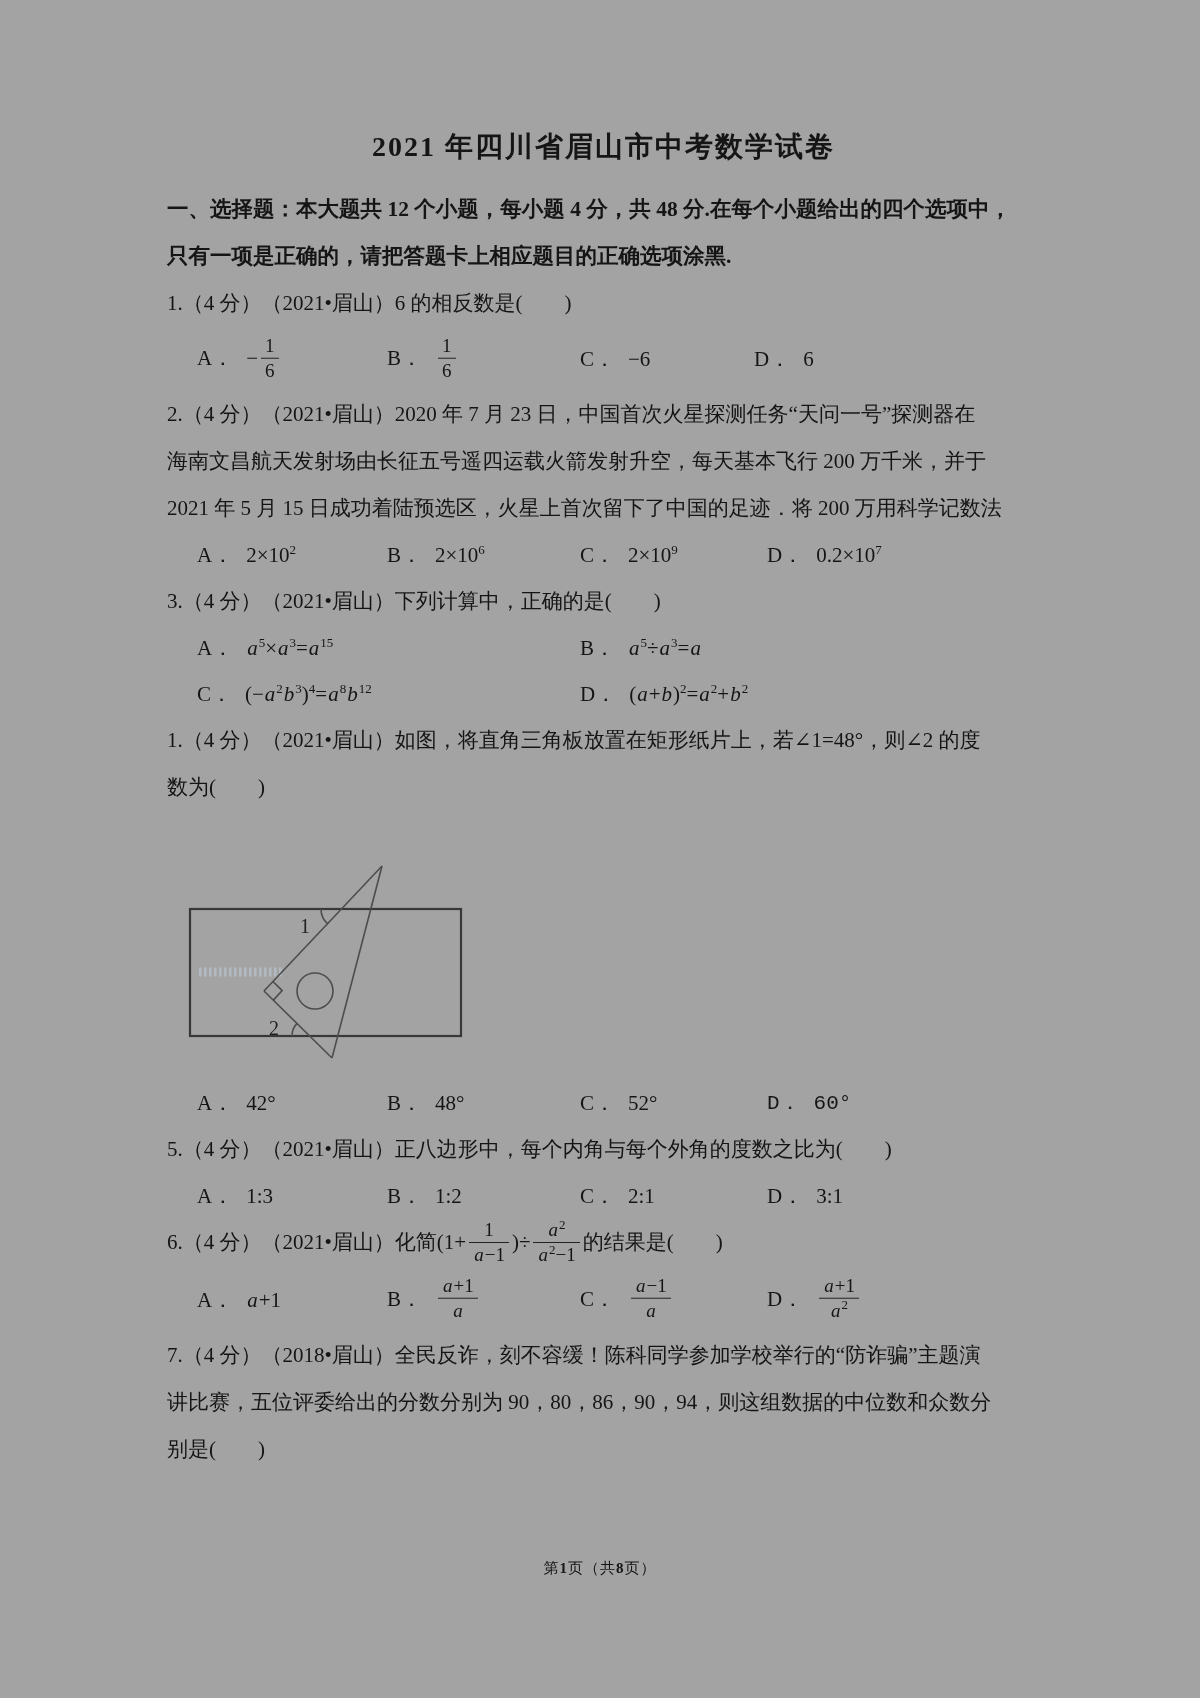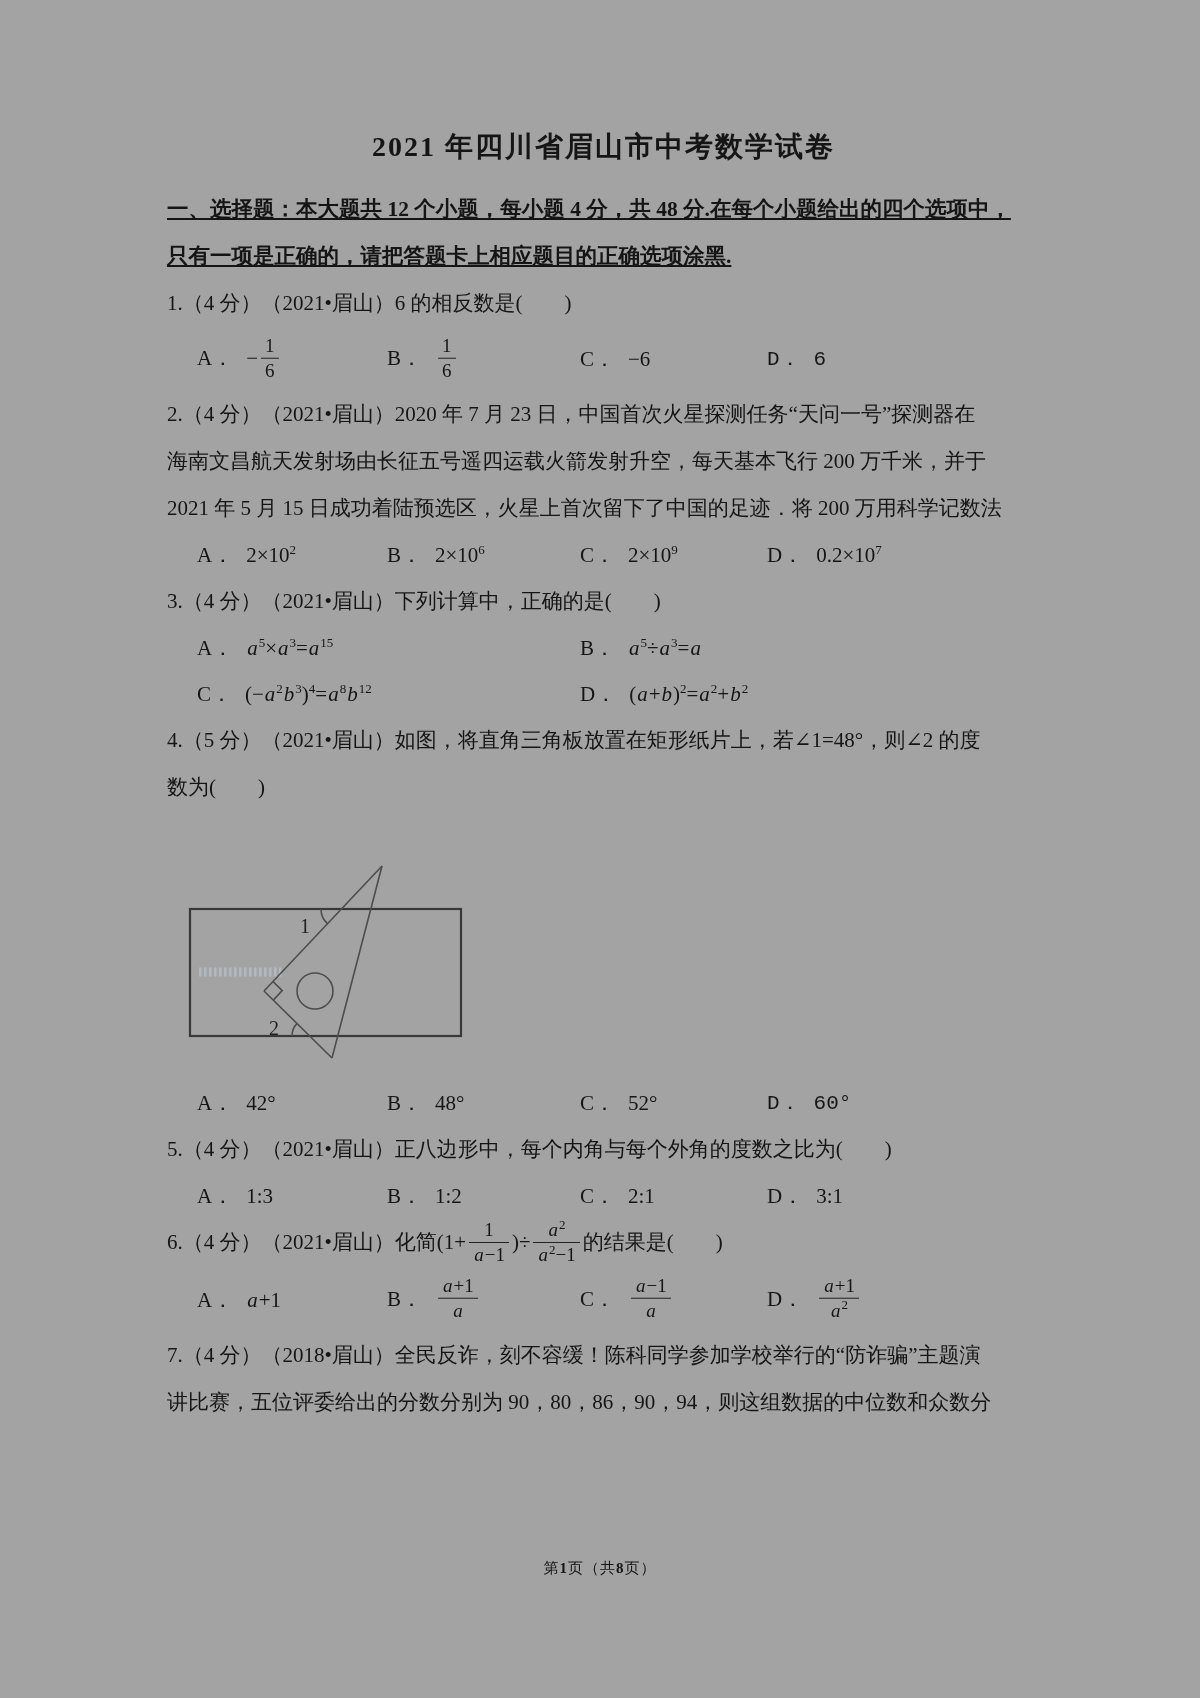--- a/index.html
+++ b/index.html
@@ -9,21 +9,21 @@
     font-family: "Liberation Serif", "DejaVu Serif", serif;
     color: #151515;
   }
   .page { position: relative; width: 1200px; height: 1698px; overflow: hidden; background:#a3a3a3; }
   .content { padding: 0 160px 0 167px; }
 
   .title {
     margin: 0; padding-top: 128px; text-align: center;
     font-size: 28px; font-weight: bold; letter-spacing: 2px;
   }
-  .intro { margin-top: 20px; font-weight: bold; font-size: 21.5px; line-height: 47px; text-decoration: underline; }
+  .intro { margin-top: 20px; font-weight: bold; font-size: 21.5px; line-height: 47px; }
   .intro-line, .qline { white-space: nowrap; }
 
   .question { font-size: 21px; line-height: 47px; }
   .opt-row { position: relative; }
   .opt { position: absolute; top: 50%; transform: translateY(-50%); white-space: nowrap; }
   .opt-label { margin-right: 13px; }
 
   .mvar { font-style: italic; padding: 0 1px; }
   sup { font-size: 13px; line-height: 0; }
 
@@ -55,21 +55,21 @@
       <div class="intro-line">只有一项是正确的，请把答题卡上相应题目的正确选项涂黑.</div>
     </div>
 
     <main>
         <section class="question">
           <div class="qline">1.（4 分）（2021•眉山）6 的相反数是(　　)</div>
           <div class="opt-row" style="height: 64px;">
             <span class="opt" style="left: 30px;"><span class="opt-label">A．</span><span class="opt-val">−<span class="frac"><span class="num">1</span><span class="den">6</span></span></span></span>
             <span class="opt" style="left: 220px;"><span class="opt-label">B．</span><span class="opt-val"><span class="frac"><span class="num">1</span><span class="den">6</span></span></span></span>
             <span class="opt" style="left: 413px;"><span class="opt-label">C．</span><span class="opt-val">−6</span></span>
-            <span class="opt" style="left: 600px; font-family: Liberation Mono, monospace;"><span class="opt-label">D．</span><span class="opt-val">6</span></span>
+            <span class="opt" style="left: 587px;"><span class="opt-label">D．</span><span class="opt-val">6</span></span>
           </div>
         </section>
         <section class="question">
           <div class="qline">2.（4 分）（2021•眉山）2020 年 7 月 23 日，中国首次火星探测任务“天问一号”探测器在</div>
           <div class="qline">海南文昌航天发射场由长征五号遥四运载火箭发射升空，每天基本飞行 200 万千米，并于</div>
           <div class="qline">2021 年 5 月 15 日成功着陆预选区，火星上首次留下了中国的足迹．将 200 万用科学记数法</div>
           <div class="opt-row" style="height: 46px;">
             <span class="opt" style="left: 30px;"><span class="opt-label">A．</span><span class="opt-val">2×10<sup>2</sup></span></span>
             <span class="opt" style="left: 220px;"><span class="opt-label">B．</span><span class="opt-val">2×10<sup>6</sup></span></span>
             <span class="opt" style="left: 413px;"><span class="opt-label">C．</span><span class="opt-val">2×10<sup>9</sup></span></span>
@@ -81,21 +81,21 @@
           <div class="opt-row" style="height: 46px;">
             <span class="opt" style="left: 30px;"><span class="opt-label">A．</span><span class="opt-val"><span class="mvar">a</span><sup>5</sup>×<span class="mvar">a</span><sup>3</sup>=<span class="mvar">a</span><sup>15</sup></span></span>
             <span class="opt" style="left: 413px;"><span class="opt-label">B．</span><span class="opt-val"><span class="mvar">a</span><sup>5</sup>÷<span class="mvar">a</span><sup>3</sup>=<span class="mvar">a</span></span></span>
           </div>
           <div class="opt-row" style="height: 46px;">
             <span class="opt" style="left: 30px;"><span class="opt-label">C．</span><span class="opt-val">(−<span class="mvar">a</span><sup>2</sup><span class="mvar">b</span><sup>3</sup>)<sup>4</sup>=<span class="mvar">a</span><sup>8</sup><span class="mvar">b</span><sup>12</sup></span></span>
             <span class="opt" style="left: 413px;"><span class="opt-label">D．</span><span class="opt-val">(<span class="mvar">a</span>+<span class="mvar">b</span>)<sup>2</sup>=<span class="mvar">a</span><sup>2</sup>+<span class="mvar">b</span><sup>2</sup></span></span>
           </div>
         </section>
         <section class="question">
-          <div class="qline">4.（5 分）（2021•眉山）如图，将直角三角板放置在矩形纸片上，若∠1=48°，则∠2 的度</div>
+          <div class="qline">1.（4 分）（2021•眉山）如图，将直角三角板放置在矩形纸片上，若∠1=48°，则∠2 的度</div>
           <div class="qline">数为(　　)</div>
   <div class="figure">
     <svg width="300" height="225" viewBox="0 0 300 225">
       <line x1="22" y1="121" x2="106" y2="121" stroke="#c3cfdd" stroke-width="9" stroke-dasharray="2.5 2.5" opacity="0.5"></line>
       <g stroke="#4d4d4d" stroke-width="1.6" fill="none">
         <rect x="13" y="58" width="271" height="127" stroke="#383838" stroke-width="2.2"></rect>
         <line x1="205" y1="15" x2="87" y2="140"></line>
         <line x1="87" y1="140" x2="155" y2="207"></line>
         <line x1="155" y1="207" x2="205" y2="15"></line>
         <polyline points="95.9,130.5 105.2,139.6 96.3,149.1"></polyline>
@@ -128,18 +128,19 @@
           <div class="opt-row" style="height: 64px;">
             <span class="opt" style="left: 30px;"><span class="opt-label">A．</span><span class="opt-val"><span class="mvar">a</span>+1</span></span>
             <span class="opt" style="left: 220px;"><span class="opt-label">B．</span><span class="opt-val"><span class="frac"><span class="num"><span class="mvar">a</span>+1</span><span class="den"><span class="mvar">a</span></span></span></span></span>
             <span class="opt" style="left: 413px;"><span class="opt-label">C．</span><span class="opt-val"><span class="frac"><span class="num"><span class="mvar">a</span>−1</span><span class="den"><span class="mvar">a</span></span></span></span></span>
             <span class="opt" style="left: 600px;"><span class="opt-label">D．</span><span class="opt-val"><span class="frac"><span class="num"><span class="mvar">a</span>+1</span><span class="den"><span class="mvar">a</span><sup>2</sup></span></span></span></span>
           </div>
         </section>
         <section class="question">
           <div class="qline">7.（4 分）（2018•眉山）全民反诈，刻不容缓！陈科同学参加学校举行的“防诈骗”主题演</div>
           <div class="qline">讲比赛，五位评委给出的分数分别为 90，80，86，90，94，则这组数据的中位数和众数分</div>
+          <div class="qline">别是(　　)</div>
         </section>
       </main>
   </div>
 
   <div class="footer"><span>第</span><span class="bold">1</span><span>页（共</span><span class="bold">8</span><span>页）</span></div>
 </div>
 
 </body></html>

